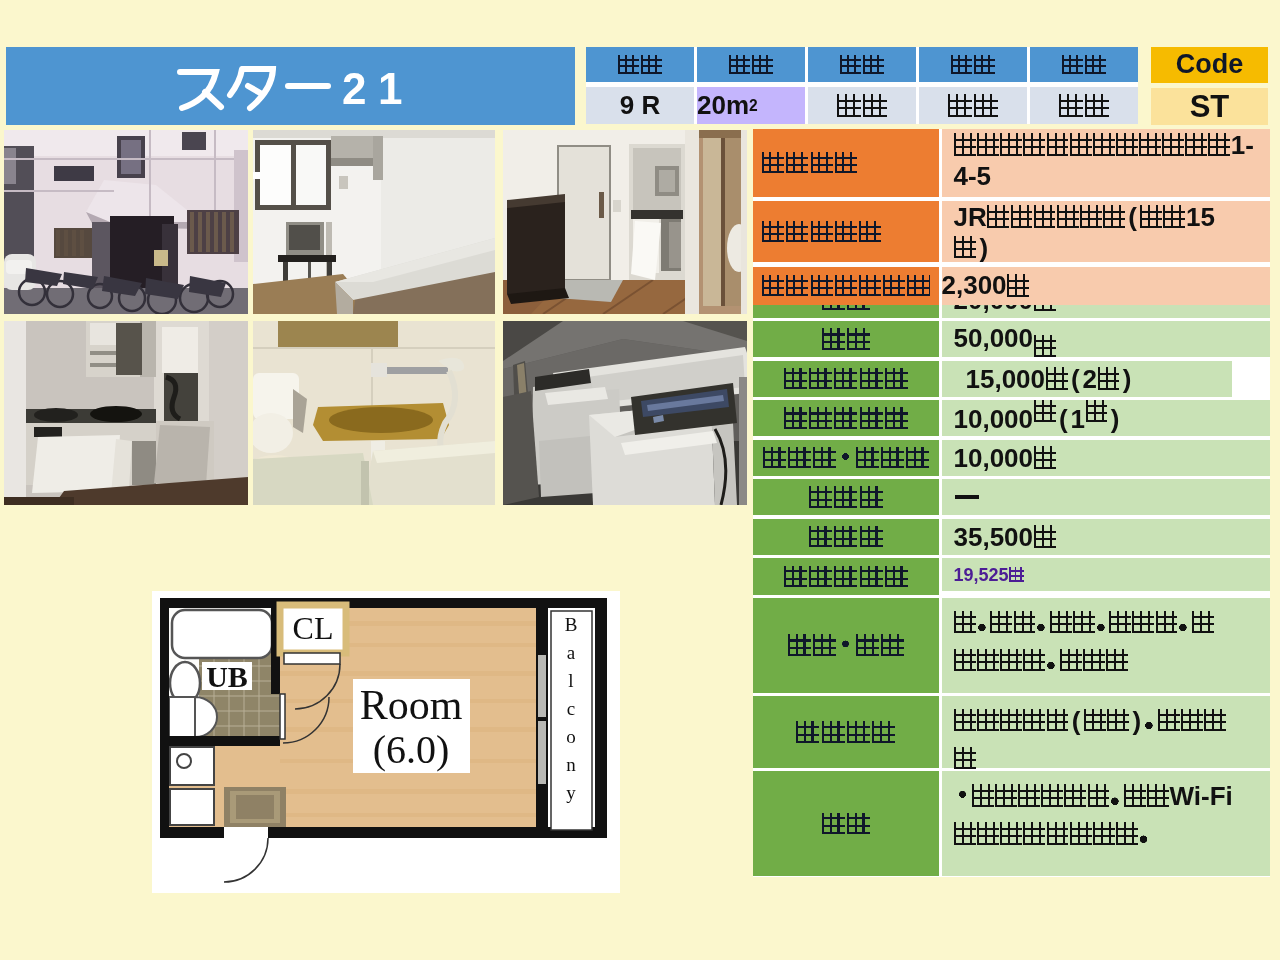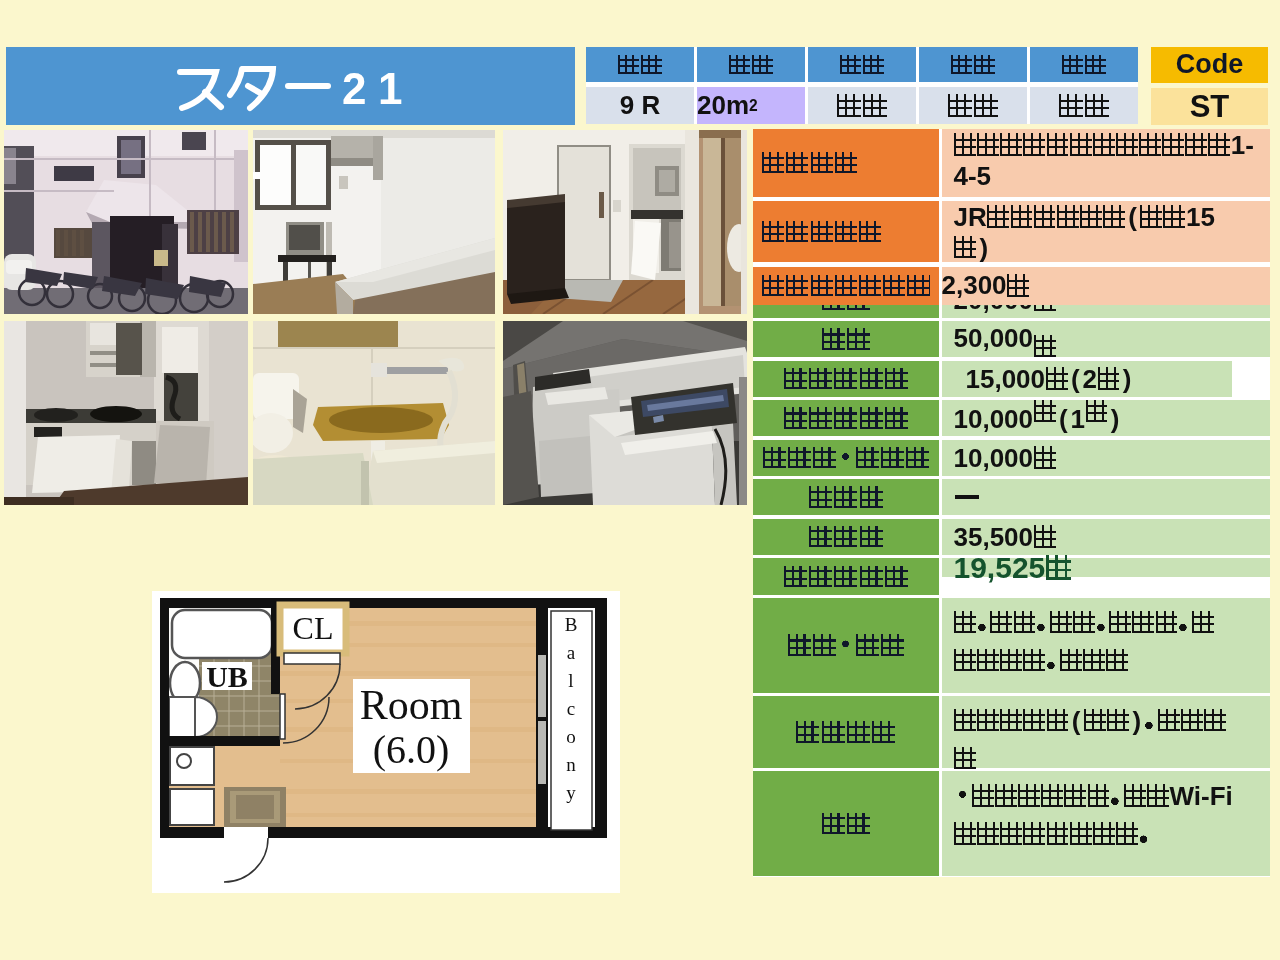--- a/index.html
+++ b/index.html
@@ -380,21 +380,21 @@
     <i class="k"></i>
   </div>
 <div class="abs v" style="left:941.5px;top:518.5px;width:328.5px;height:36px;background:#C9E2B6;display:flex;align-items:center;padding-left:12px;font-size:26px;font-weight:bold;color:#111;line-height:38px">35,500<i class="k"></i></div>
 <div class="abs hdrw" style="left:753px;top:558px;width:185.5px;height:36.5px;background:#71AD47;display:flex;align-items:center;justify-content:center;font-size:25px">
     <i class="k"></i>
     <i class="k"></i>
     <i class="k"></i>
     <i class="k"></i>
     <i class="k"></i>
   </div>
-<div class="abs v" style="left:941.5px;top:558px;width:328.5px;height:19px;background:#C9E2B6;display:flex;align-items:center;padding-left:12px;font-size:30px;font-weight:bold;color:#14532d;line-height:38px">19,525<i class="k"></i></div>
+<div class="abs v" style="left:941.5px;top:558px;width:328.5px;height:33px;background:#C9E2B6;display:flex;align-items:center;padding-left:12px;font-size:18px;font-weight:bold;color:#4c1d95;line-height:38px">19,525<i class="k"></i></div>
 <div class="abs hdrw" style="left:753px;top:597.5px;width:185.5px;height:95px;background:#71AD47;display:flex;align-items:center;justify-content:center;font-size:25px">
     <i class="k"></i>
     <i class="k"></i>
     <i class="m"></i>
     <i class="k"></i>
     <i class="k"></i>
   </div>
 <div class="abs v" style="left:941.5px;top:597.5px;width:328.5px;height:95px;background:#C9E2B6;padding:6px 0 0 12px;font-size:26px;font-weight:bold;color:#111;line-height:38px"><i class="k"></i><i class="d"></i><i class="k"></i><i class="k"></i><i class="d"></i><i class="k"></i><i class="k"></i><i class="d"></i><i class="k"></i><i class="k"></i><i class="k"></i><i class="d"></i><i class="k"></i><br><i class="k"></i><i class="k"></i><i class="k"></i><i class="k"></i><i class="d"></i><i class="k"></i><i class="k"></i><i class="k"></i></div>
 <div class="abs hdrw" style="left:753px;top:695.5px;width:185.5px;height:72.5px;background:#71AD47;display:flex;align-items:center;justify-content:center;font-size:25px">
     <i class="k"></i>

